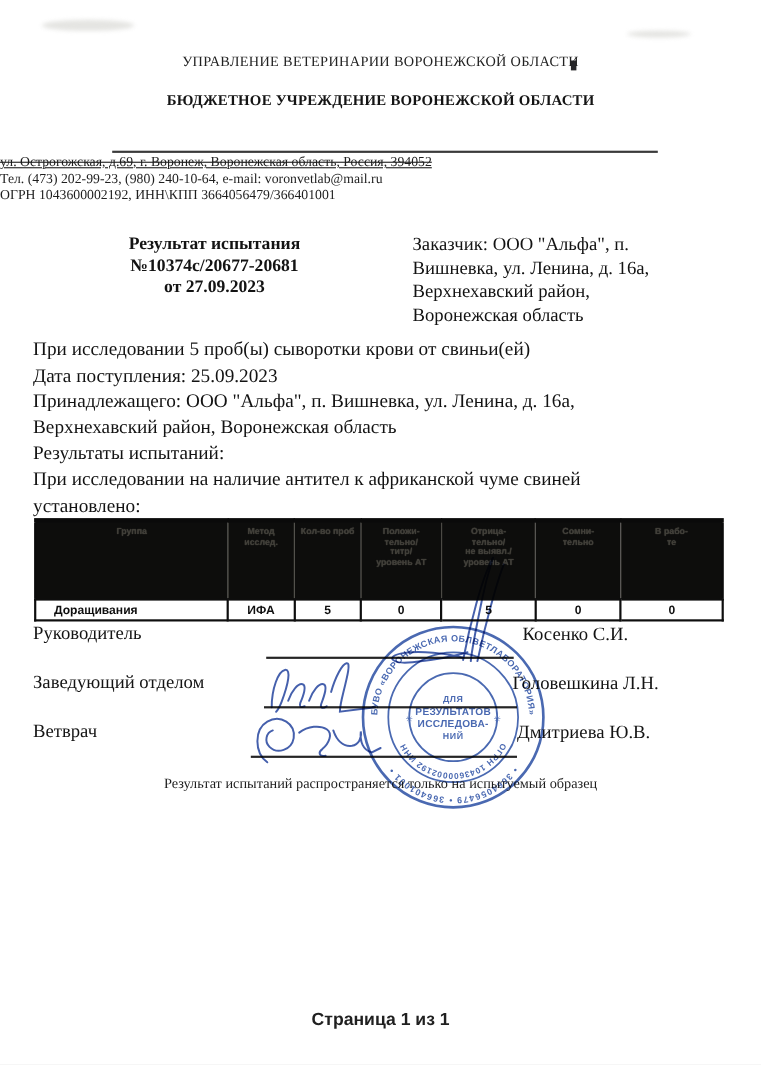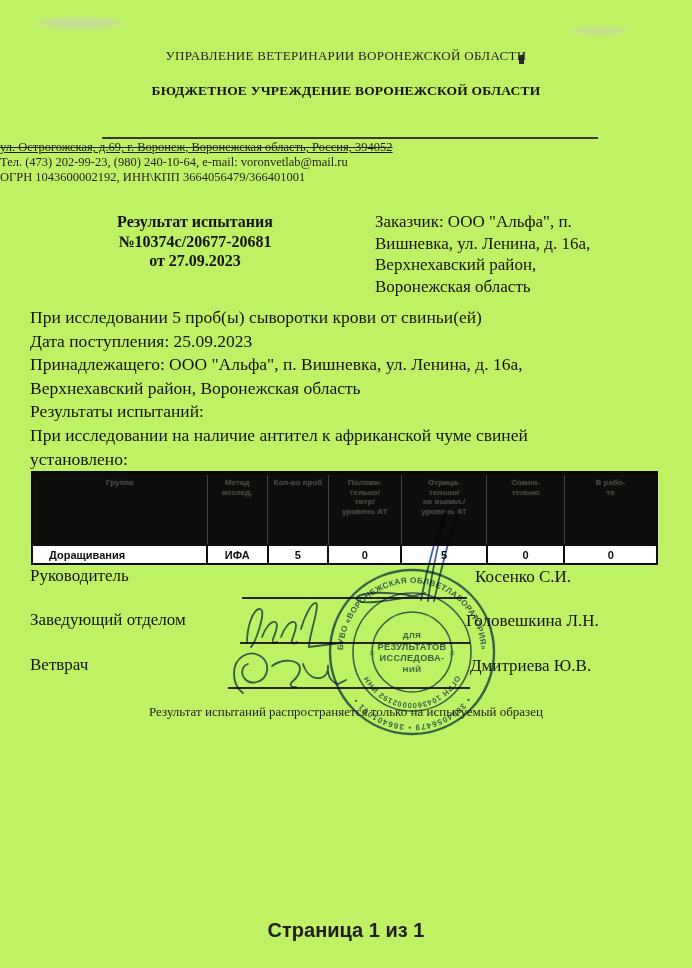--- a/index.html
+++ b/index.html
@@ -1,18 +1,18 @@
 <!DOCTYPE html>
 <html><head>
 <meta charset="utf-8">
 <style>
   html,body{margin:0;padding:0;background:#e8e8e8;}
   .page{
     position:relative;width:692px;height:968px;margin:0 auto;
-    background:#bef264;overflow:hidden;
+    background:#ffffff;overflow:hidden;
     font-family:"Liberation Serif","DejaVu Serif",serif;
     color:#1c1c1c;
   }
   
   .smudge{position:absolute;background:#cfcfca;filter:blur(2px);opacity:.55;border-radius:50%;}
   .ink-blot{position:absolute;background:#26262a;}
   
   .authority{position:absolute;top:48px;left:0;width:100%;text-align:center;
     font-size:13px;letter-spacing:.3px;color:#222;}
   .org{position:absolute;left:0;width:100%;text-align:center;font-weight:bold;
@@ -46,21 +46,21 @@
     border:2px solid #0e0e0e;padding:1px 2px;}
   .results-table td:first-child{text-align:left;padding-left:16px;}
   
   .sig-role{position:absolute;left:30px;font-size:17px;color:#141414;}
   .sig-name{position:absolute;font-size:17px;color:#141414;}
   .sig-line{position:absolute;height:2px;background:#252525;}
   
   .note{position:absolute;top:704px;left:0;width:100%;text-align:center;
     font-size:13px;color:#1d1d1d;}
   .page-num{position:absolute;top:919px;left:0;width:100%;text-align:center;
-    font-family:"Liberation Sans","DejaVu Sans",sans-serif;font-size:20px;
+    font-family:"Liberation Sans","DejaVu Sans",sans-serif;font-size:16px;
     font-weight:bold;color:#202020;}
   
   .stamp-svg{position:absolute;left:324px;top:564px;mix-blend-mode:multiply;opacity:.92;}
   .sig-svg{position:absolute;left:0;top:0;mix-blend-mode:multiply;opacity:.95;}
 </style>
 </head>
 <body>
 
 <div class="page">
 

